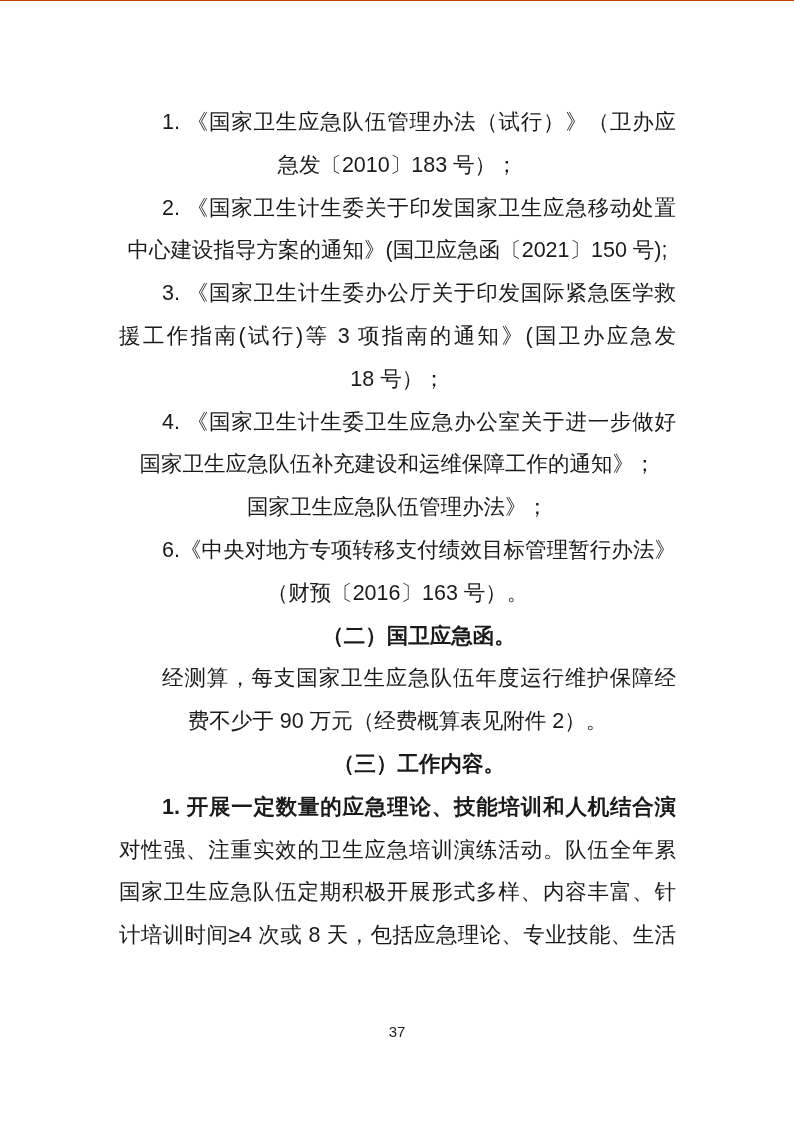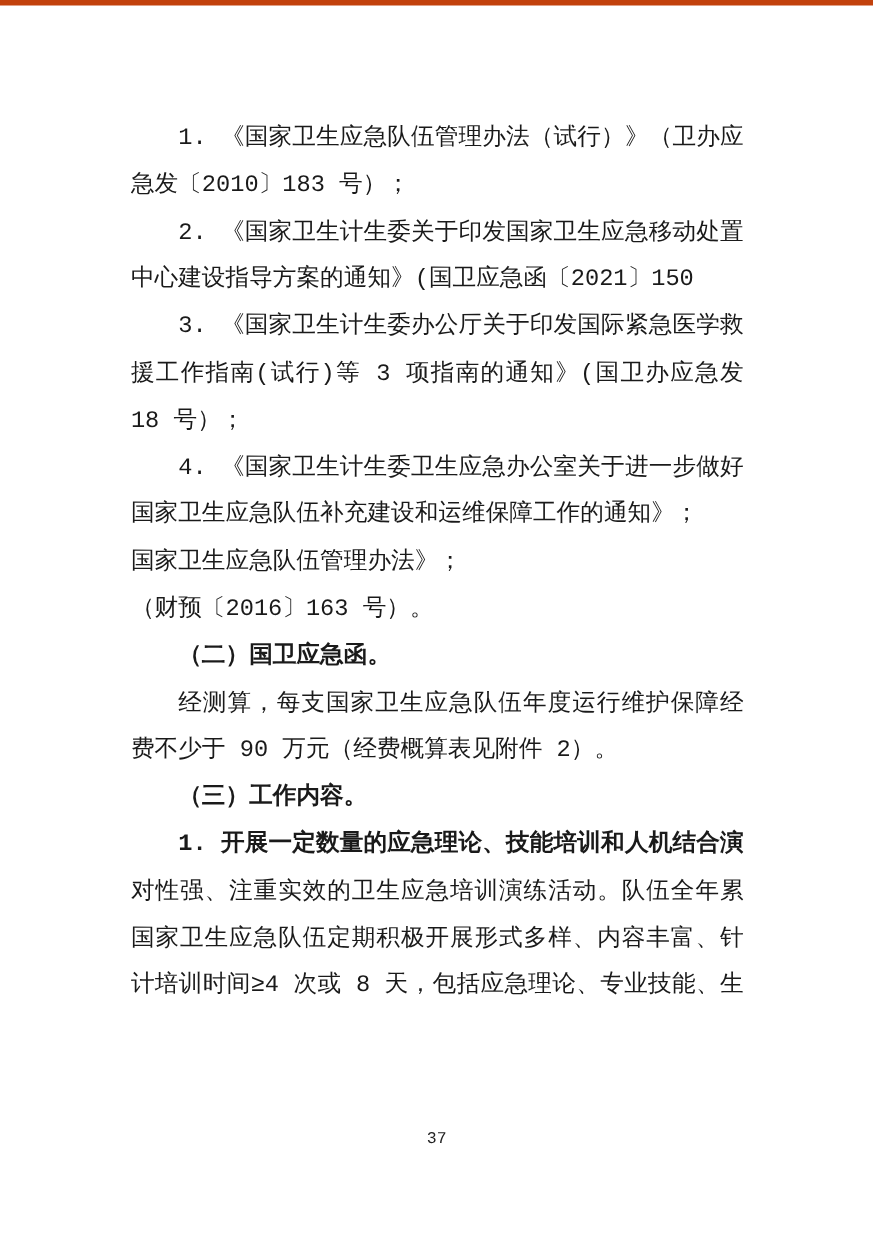--- a/index.html
+++ b/index.html
@@ -6,37 +6,37 @@
     margin: 0;
     padding: 0;
     background: #ffffff;
   }
   .page {
     position: relative;
     width: 794px;
     height: 1122px;
     background: #ffffff;
     overflow: hidden;
-    font-family: Liberation Mono, monospace;
+    font-family: Liberation Sans, sans-serif;
     color: #1a1a1a;
     box-sizing: border-box;
-    border-top: 5px solid #c2410c;
+    border-top: 1px solid #c2410c;
   }
   .textblock {
     position: absolute;
     left: 119px;
     top: 100px;
     width: 557px;
     font-size: 21.5px;
     line-height: 42.8px;
   }
   .ln {
     height: 42.8px;
     overflow: hidden;
-    text-align: left;
+    text-align: center;
   }
   
   .jf {
     text-align: justify;
     text-align-last: justify;
   }
   
   .ind {
     text-indent: 43px;
   }
@@ -61,20 +61,21 @@
     <div class="ln ind jf">1. 《国家卫生应急队伍管理办法（试行）》（卫办应</div>
     <div class="ln">急发〔2010〕183 号）；</div>
     <div class="ln ind jf">2. 《国家卫生计生委关于印发国家卫生应急移动处置</div>
     <div class="ln">中心建设指导方案的通知》(国卫应急函〔2021〕150 号);</div>
     <div class="ln ind jf">3. 《国家卫生计生委办公厅关于印发国际紧急医学救</div>
     <div class="ln jf">援工作指南(试行)等 3 项指南的通知》(国卫办应急发〔2016〕</div>
     <div class="ln">18 号）；</div>
     <div class="ln ind jf">4. 《国家卫生计生委卫生应急办公室关于进一步做好</div>
     <div class="ln">国家卫生应急队伍补充建设和运维保障工作的通知》；</div>
     <div class="ln">国家卫生应急队伍管理办法》；</div>
+    <div class="ln ind jf">6.《中央对地方专项转移支付绩效目标管理暂行办法》</div>
     <div class="ln">（财预〔2016〕163 号）。</div>
     <div class="ln ind bold">（二）国卫应急函。</div>
     <div class="ln ind jf">经测算，每支国家卫生应急队伍年度运行维护保障经</div>
     <div class="ln">费不少于 90 万元（经费概算表见附件 2）。</div>
     <div class="ln ind bold">（三）工作内容。</div>
     <div class="ln ind jf bold">1. 开展一定数量的应急理论、技能培训和人机结合演练。</div>
     <div class="ln jf">对性强、注重实效的卫生应急培训演练活动。队伍全年累</div>
     <div class="ln jf">国家卫生应急队伍定期积极开展形式多样、内容丰富、针</div>
     <div class="ln jf">计培训时间≥4 次或 8 天，包括应急理论、专业技能、生活</div>
   </div>

